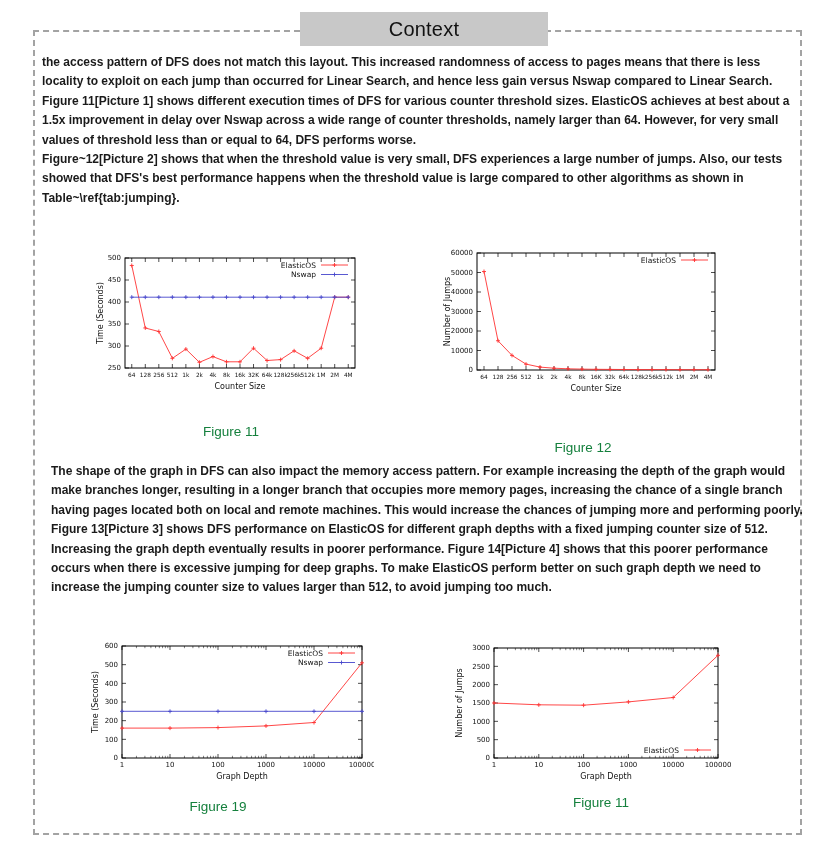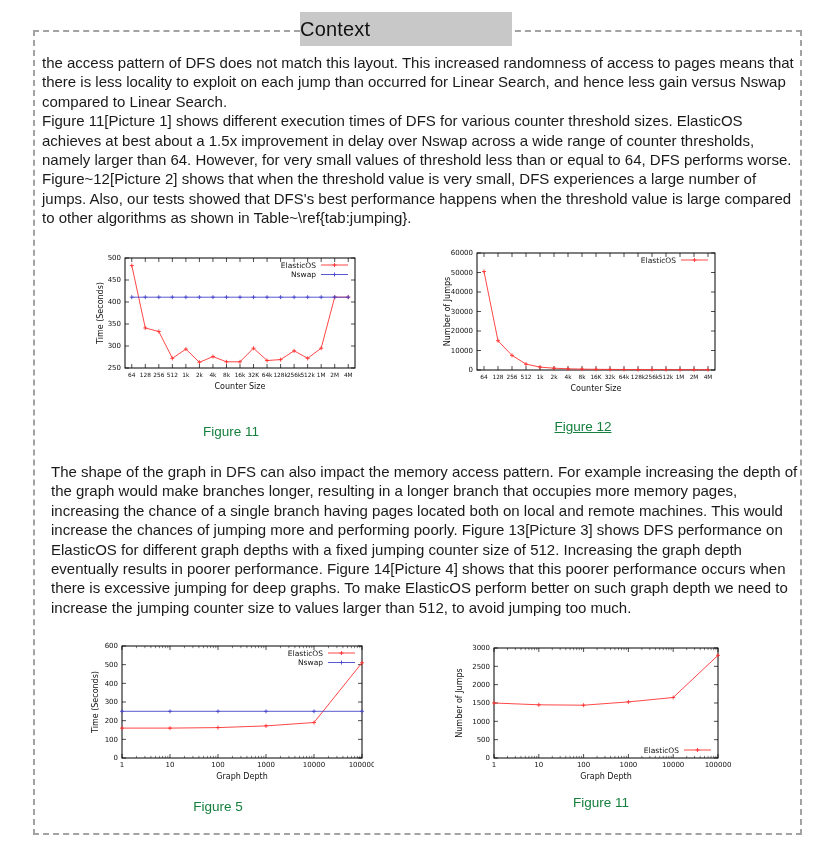--- a/index.html
+++ b/index.html
@@ -5,34 +5,34 @@
   html,body { margin:0; padding:0; background:#ffffff; }
   .page {
     position:relative; width:830px; height:858px; background:#ffffff;
     font-family:"Liberation Sans", sans-serif; color:#1a1a1a; overflow:hidden;
   }
   .border-box {
     position:absolute; left:33px; top:30px; width:769px; height:805px;
     border:2px dashed #a3a3a3; box-sizing:border-box; z-index:0;
   }
   .header {
-    position:absolute; left:300px; top:12px; width:212px; height:34px;
+    position:absolute; left:300px; top:12px; width:248px; height:34px;
     background:#c8c8c8; z-index:2;
-    display:flex; align-items:center; justify-content:flex-start;
+    display:flex; align-items:center; justify-content:center;
     font-size:20px; color:#111111; letter-spacing:0.2px;
   }
-  .text-block { position:absolute; font-size:15px; line-height:19.4px; z-index:1; }
+  .text-block { position:absolute; font-size:12px; line-height:19.4px; z-index:1;font-weight:bold; }
   .text-block p { margin:0; }
   .tb1 { left:42px; top:53px; width:755px; }
   .tb2 { left:42px; top:462px; width:757px;margin-left:9px; }
   .chart { position:absolute; z-index:1; }
   .chart text { fill:#111111; font-family:"DejaVu Sans", sans-serif; }
   .caption { position:absolute; text-align:center; font-size:13.5px; color:#15803d; z-index:1; }
   .cap11 { left:95px;  top:424px; width:272px; }
-  .cap12 { left:437px; top:419px; width:292px;text-decoration:underline; }
+  .cap12 { left:437px; top:440px; width:292px; }
   .cap13 { left:62px;  top:799px; width:312px; }
   .cap14 { left:450px; top:795px; width:302px; }
 </style>
 </head>
 <body>
 
 <div class="page">
   <div class="border-box" style="border-color: rgb(163, 163, 163);"></div>
 
   <div class="header" style="background: rgb(200, 200, 200);">
@@ -614,15 +614,15 @@
       <line x1="221.2" y1="57.49999999999999" x2="225.2" y2="57.49999999999999" stroke="#ff3232" stroke-width="0.9"></line>
       <line x1="223.2" y1="55.49999999999999" x2="223.2" y2="59.49999999999999" stroke="#ff3232" stroke-width="0.9"></line>
       <line x1="266" y1="15.333333333333332" x2="270" y2="15.333333333333332" stroke="#ff3232" stroke-width="0.9"></line>
       <line x1="268" y1="13.333333333333332" x2="268" y2="17.333333333333332" stroke="#ff3232" stroke-width="0.9"></line>
       <line x1="234" y1="110" x2="261" y2="110" stroke="#ff3232" stroke-width="0.9"></line>
       <line x1="245.5" y1="110" x2="249.5" y2="110" stroke="#ff3232" stroke-width="0.9"></line>
       <line x1="247.5" y1="108" x2="247.5" y2="112" stroke="#ff3232" stroke-width="0.9"></line>
       <text x="229" y="112.5" text-anchor="end" font-size="7.5">ElasticOS</text>
     </svg>
 
-  <div class="caption cap13">Figure 5</div>
+  <div class="caption cap13">Figure 19</div>
   <div class="caption cap14">Figure 11</div>
 </div>
 
 </body></html>

